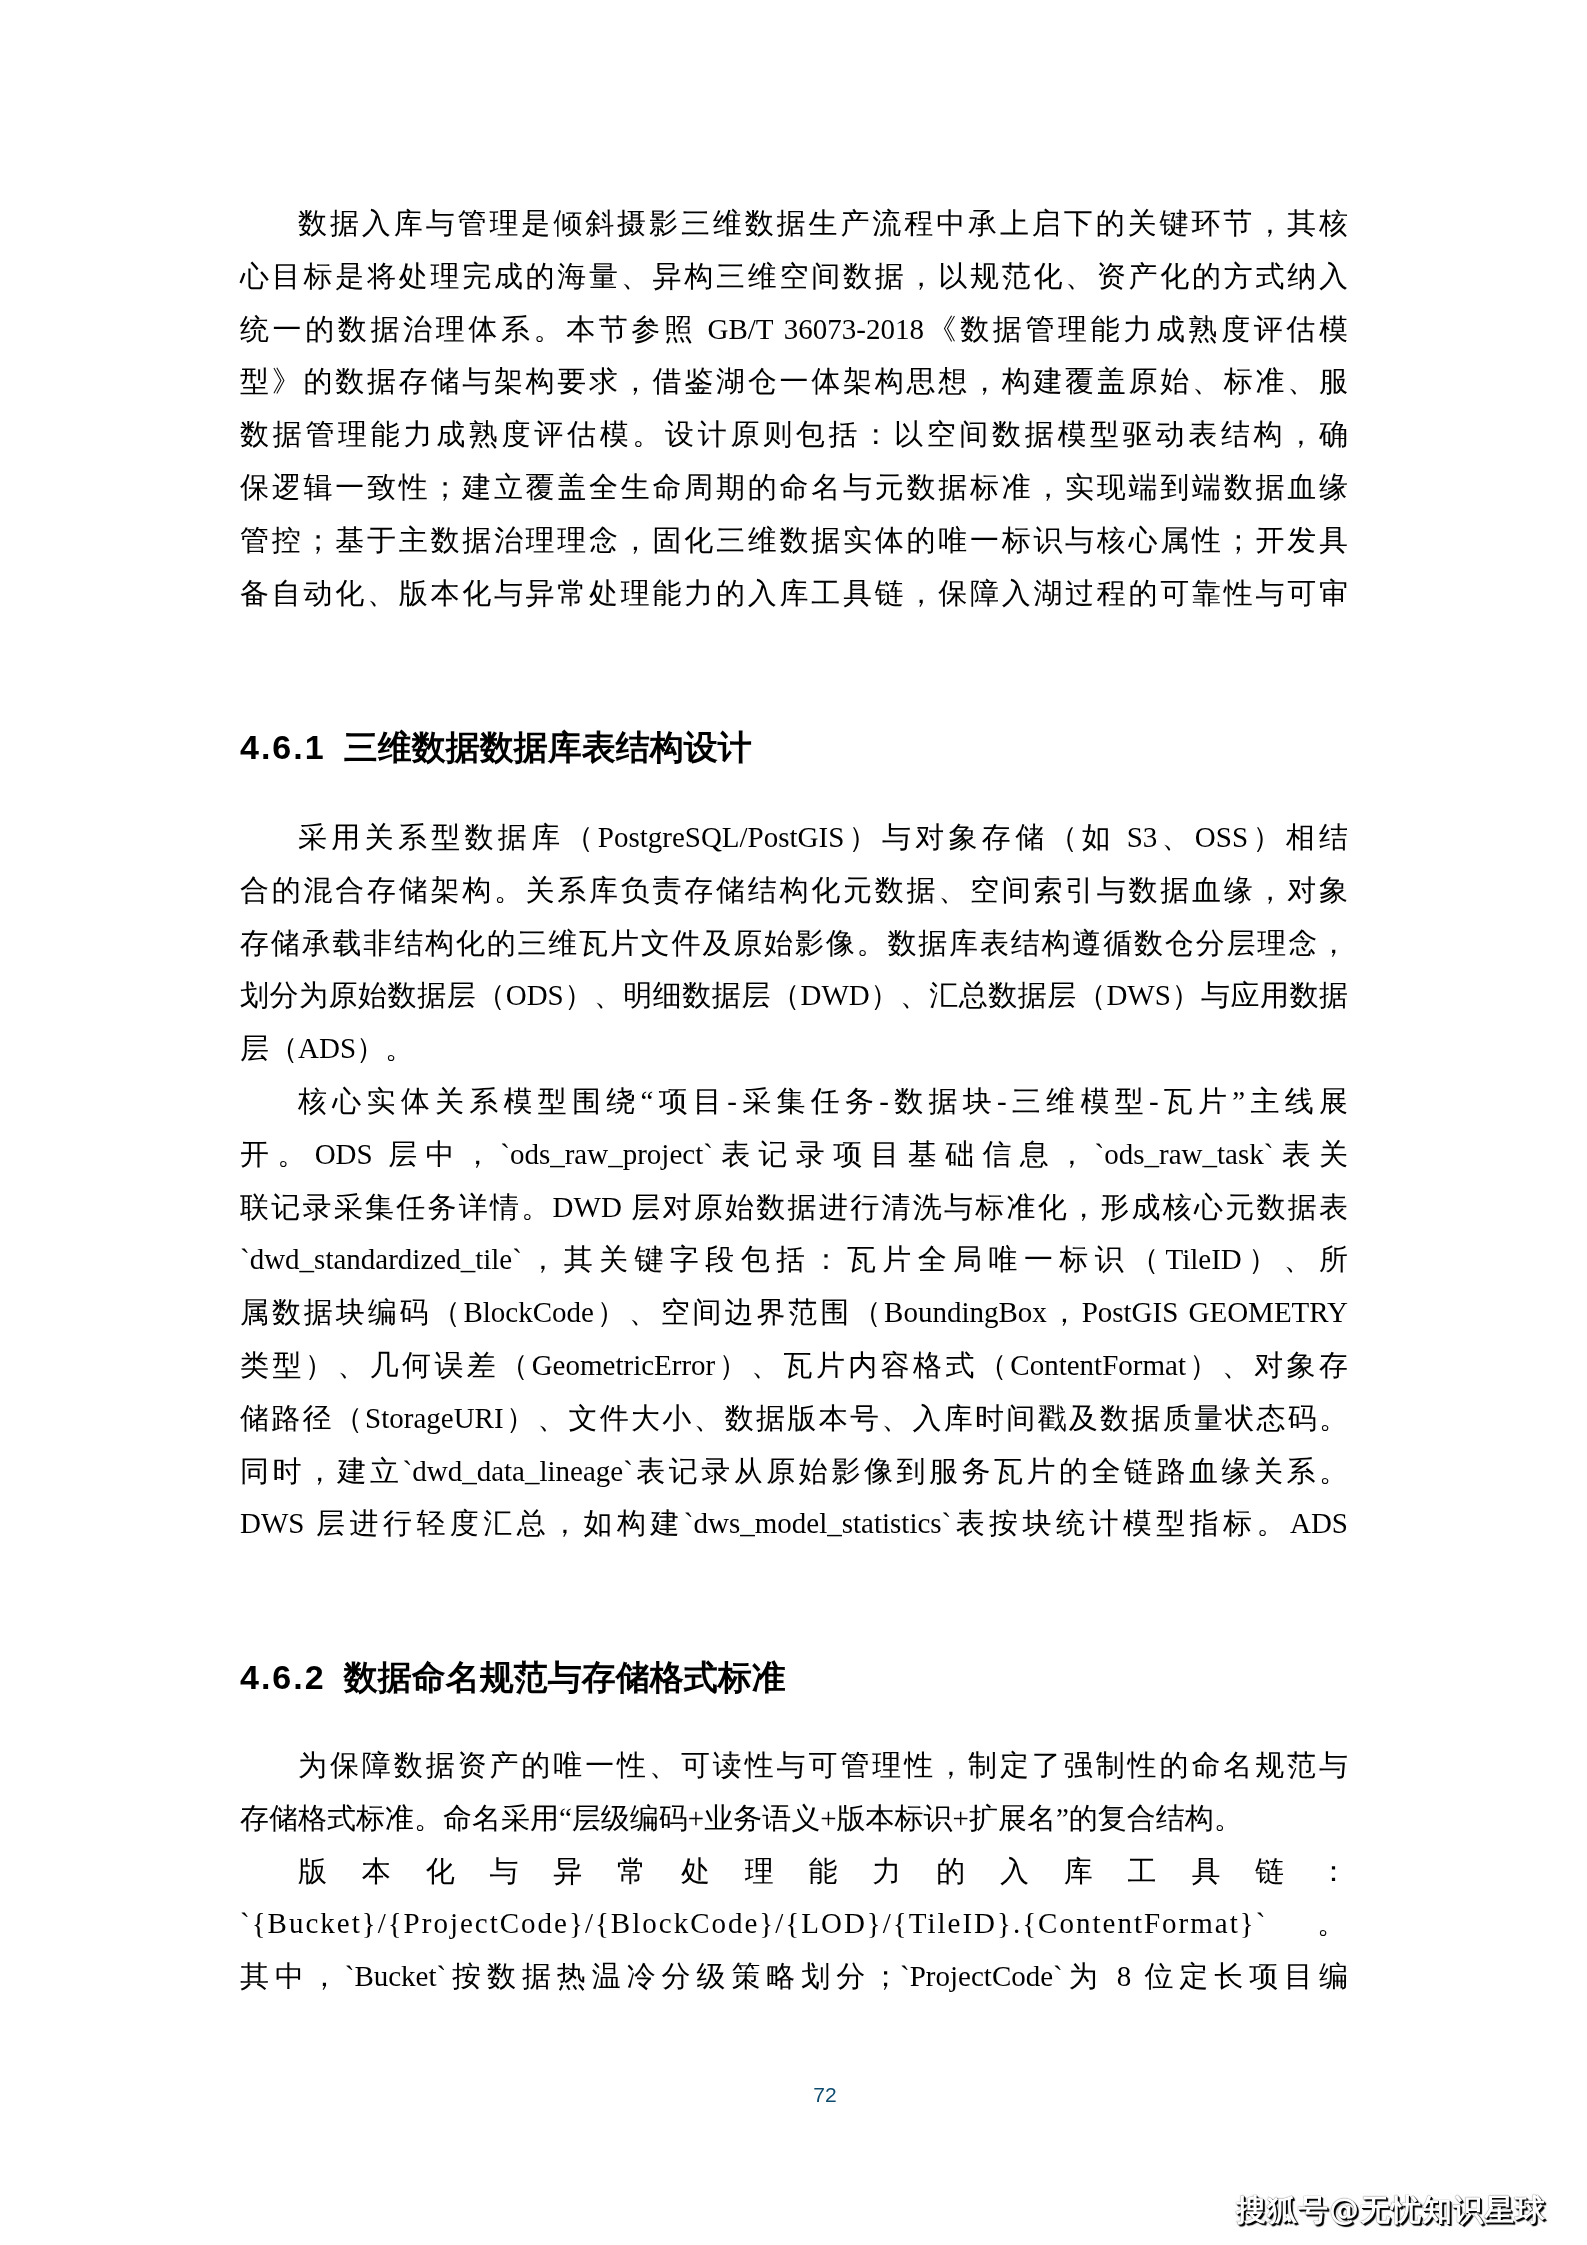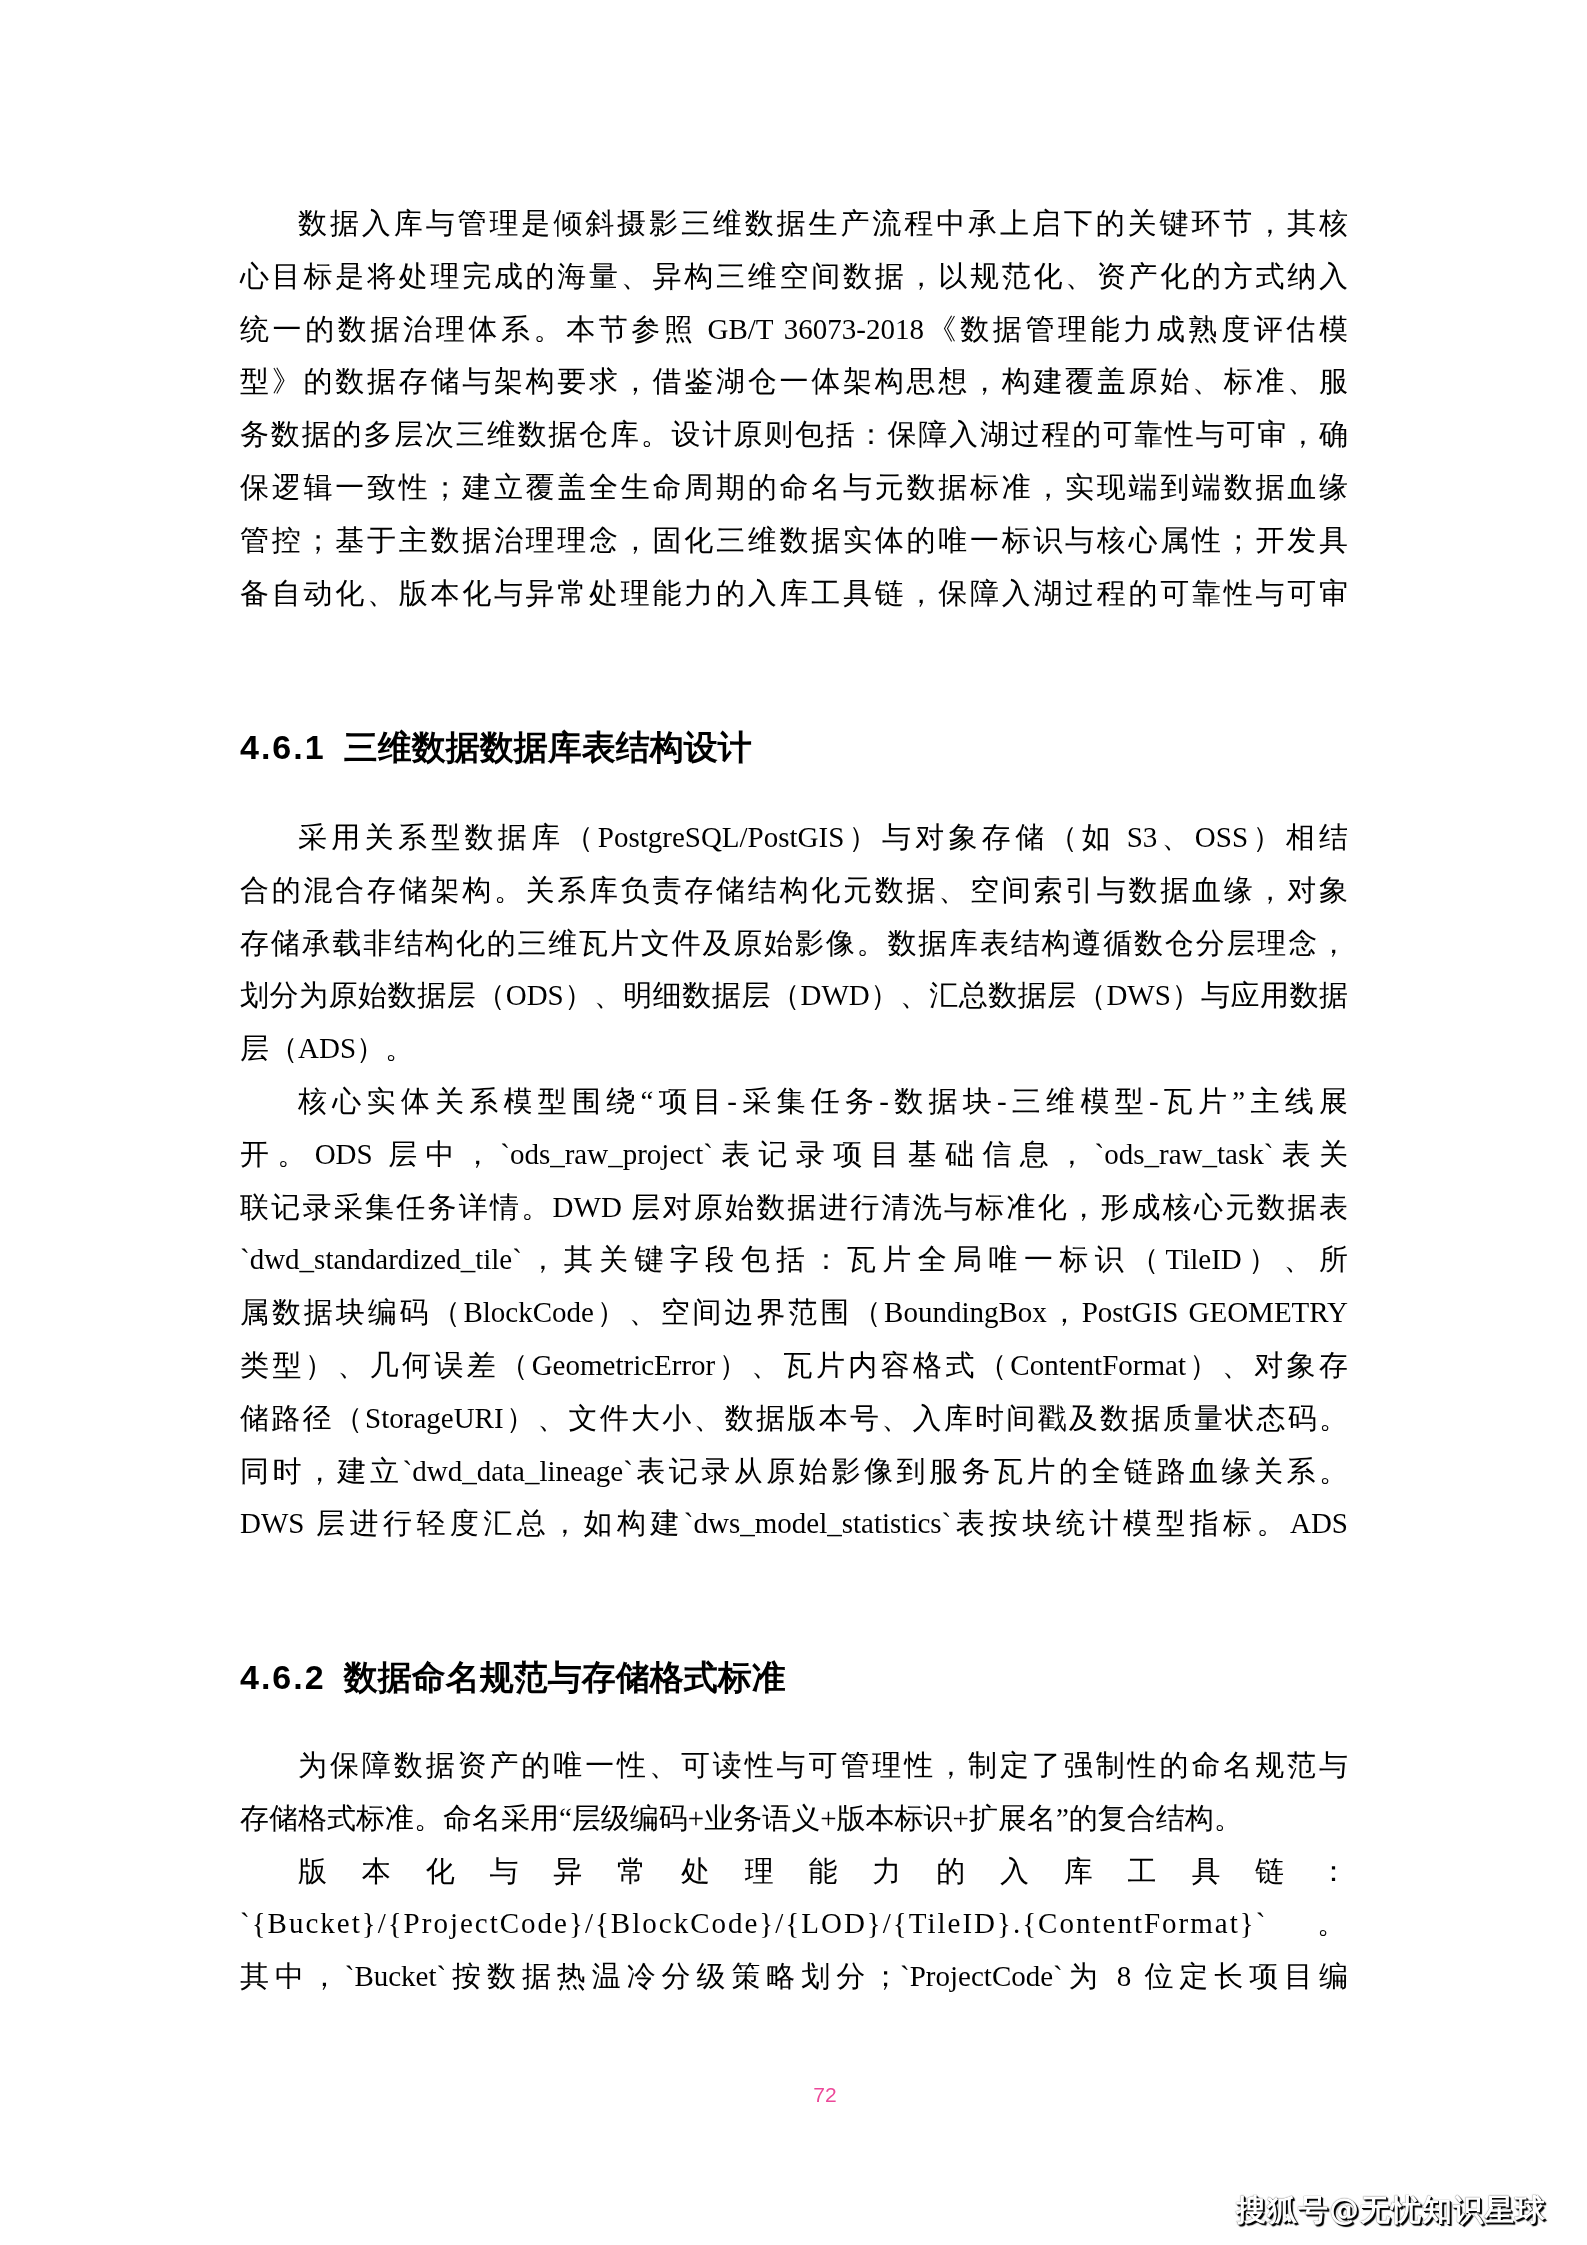--- a/index.html
+++ b/index.html
@@ -60,21 +60,21 @@
     }
     .page-number {
       position: absolute;
       left: 805px;
       top: 2081px;
       width: 40px;
       text-align: center;
       font-family: "Liberation Sans", sans-serif;
       font-size: 21px;
       line-height: 28px;
-      color: #ec4899;
+      color: #0c4a6e;
     }
     .watermark {
       position: absolute;
       left: 1236px;
       top: 2190px;
       font-family: "DejaVu Sans", "Liberation Sans", sans-serif;
       font-weight: bold;
       font-size: 30px;
       line-height: 40px;
       letter-spacing: 1px;
@@ -86,21 +86,21 @@
 </head>
 <body>
 
 <div class="page">
 
   <div class="textblock" style="top:197px;">
     <div class="line indent">数据入库与管理是倾斜摄影三维数据生产流程中承上启下的关键环节，其核</div>
     <div class="line">心目标是将处理完成的海量、异构三维空间数据，以规范化、资产化的方式纳入</div>
     <div class="line">统一的数据治理体系。本节参照 GB/T 36073-2018《数据管理能力成熟度评估模</div>
     <div class="line">型》的数据存储与架构要求，借鉴湖仓一体架构思想，构建覆盖原始、标准、服</div>
-    <div class="line">务数据的多层次三维数据仓库。设计原则包括：保障入湖过程的可靠性与可审，确</div>
+    <div class="line">数据管理能力成熟度评估模。设计原则包括：以空间数据模型驱动表结构，确</div>
     <div class="line">保逻辑一致性；建立覆盖全生命周期的命名与元数据标准，实现端到端数据血缘</div>
     <div class="line">管控；基于主数据治理理念，固化三维数据实体的唯一标识与核心属性；开发具</div>
     <div class="line">备自动化、版本化与异常处理能力的入库工具链，保障入湖过程的可靠性与可审</div>
   </div>
 
   <div class="heading" style="top:725px;">
     <span class="hnum">4.6.1</span><span class="htitle">三维数据数据库表结构设计</span>
   </div>
 
   <div class="textblock" style="top:811px;">

